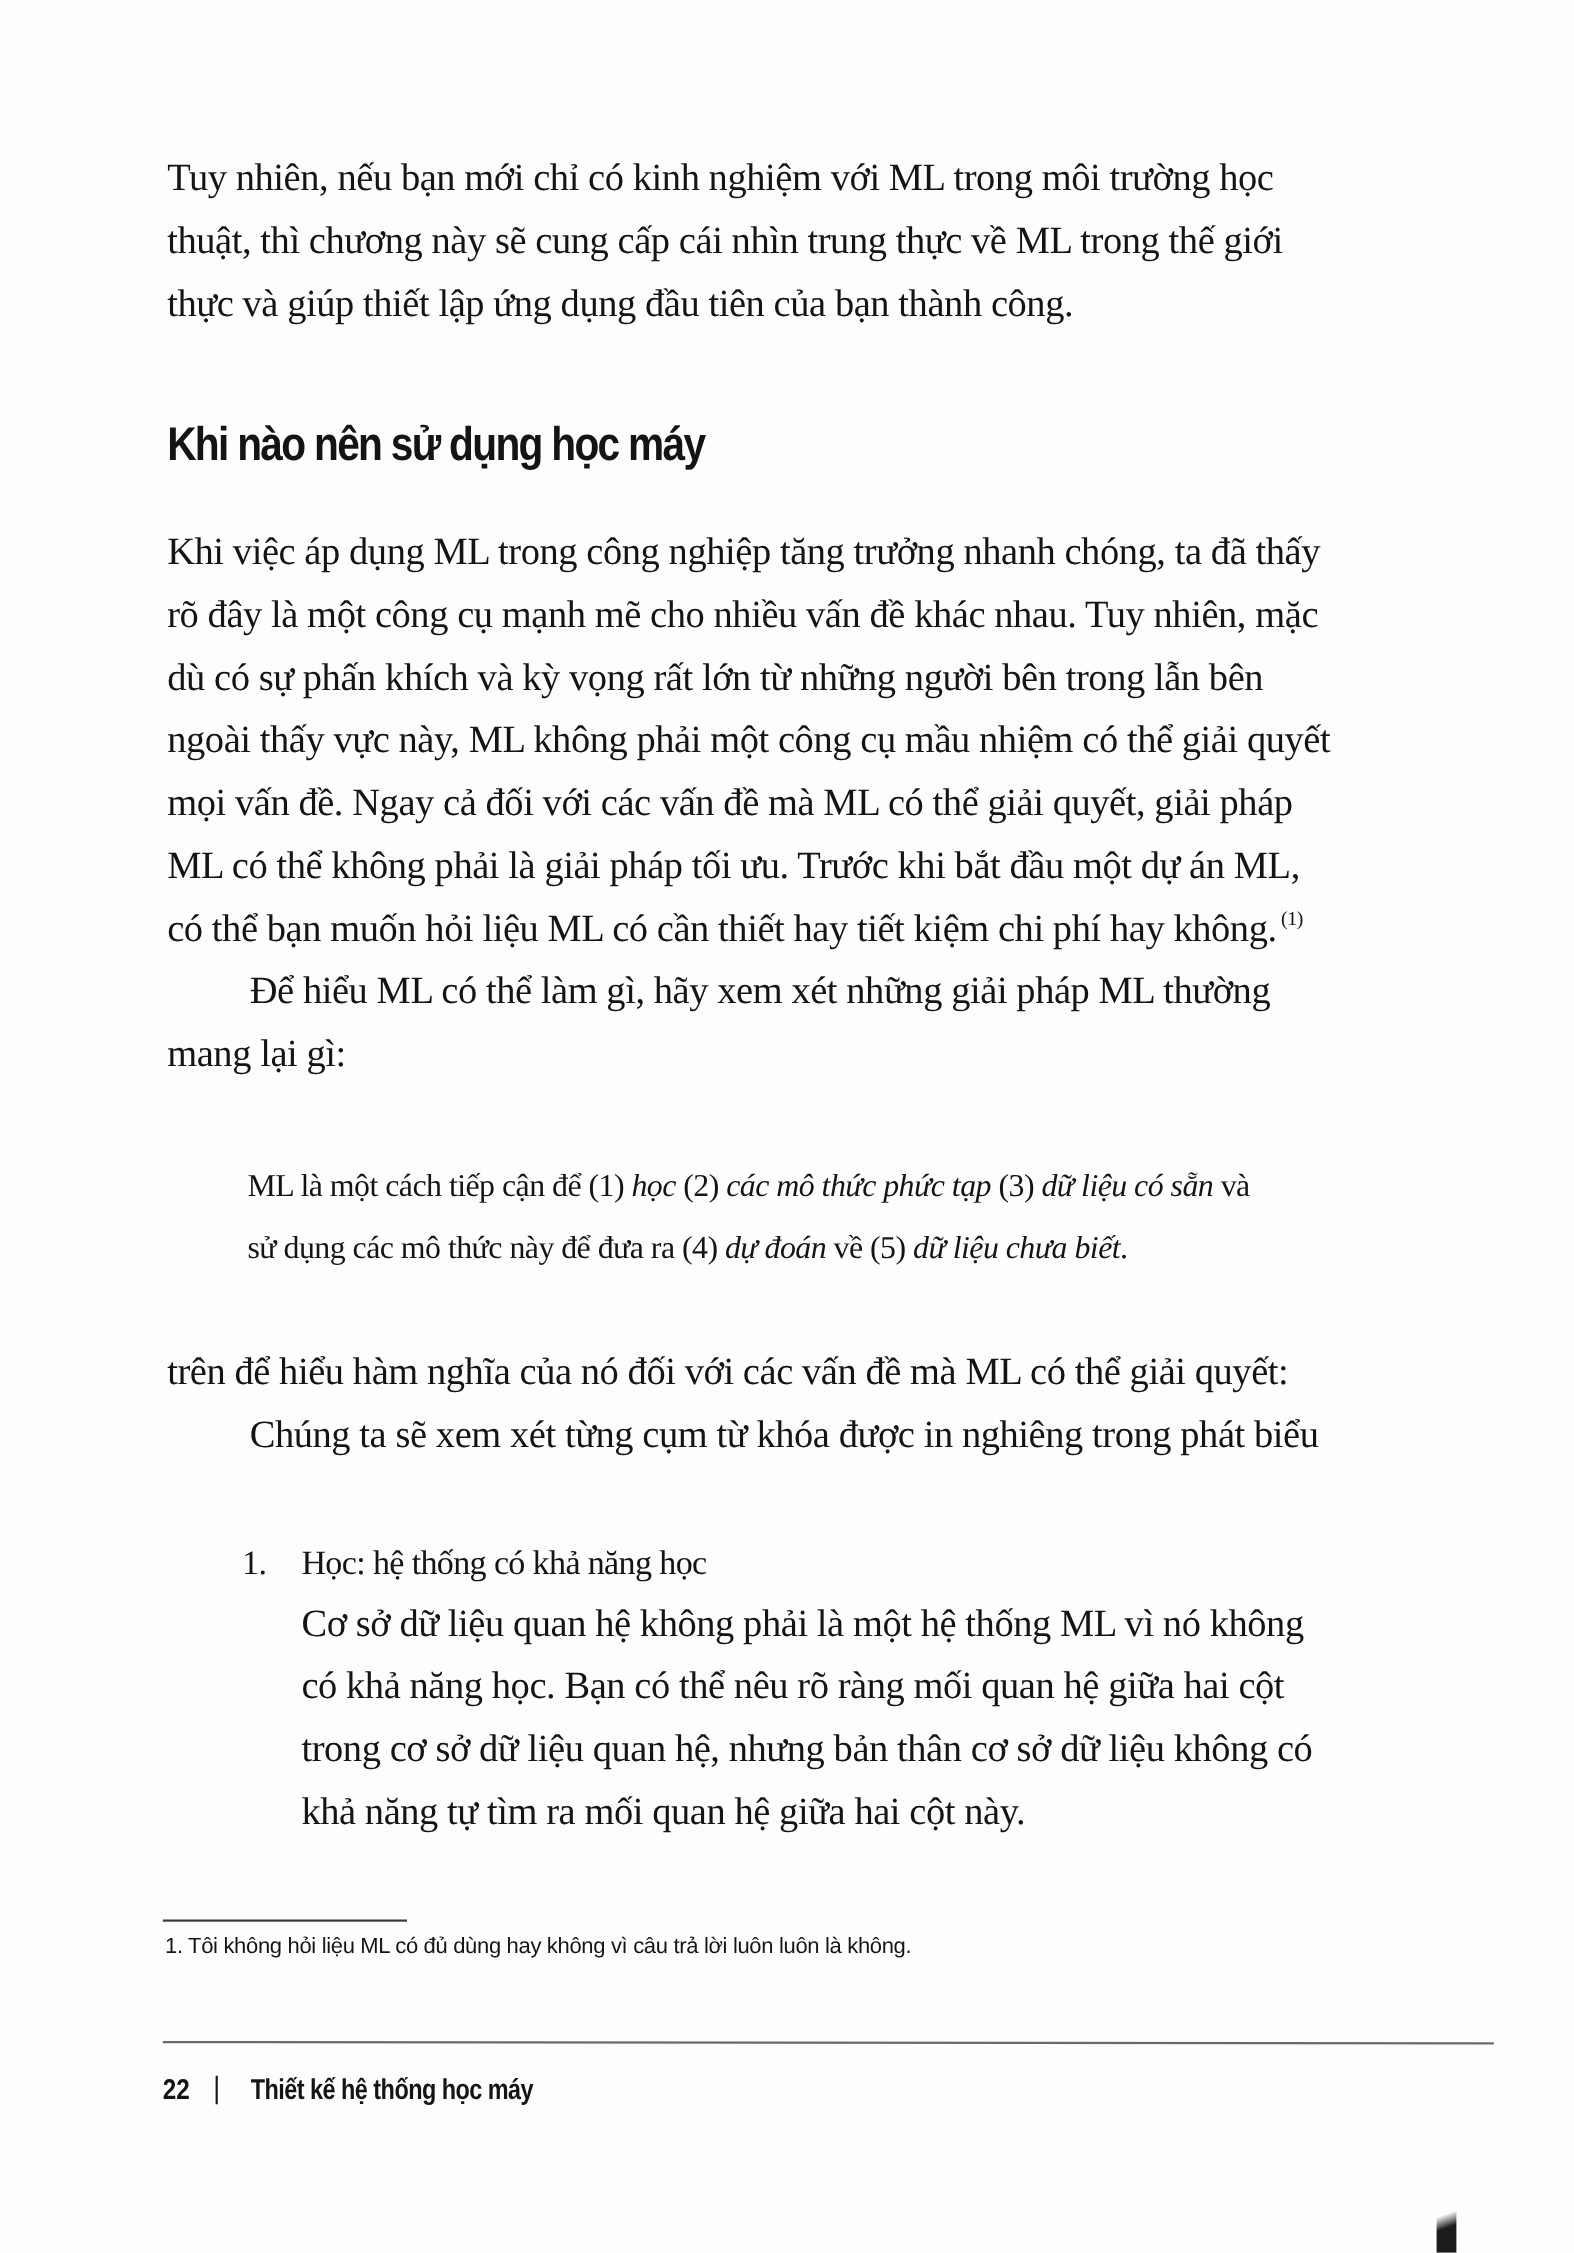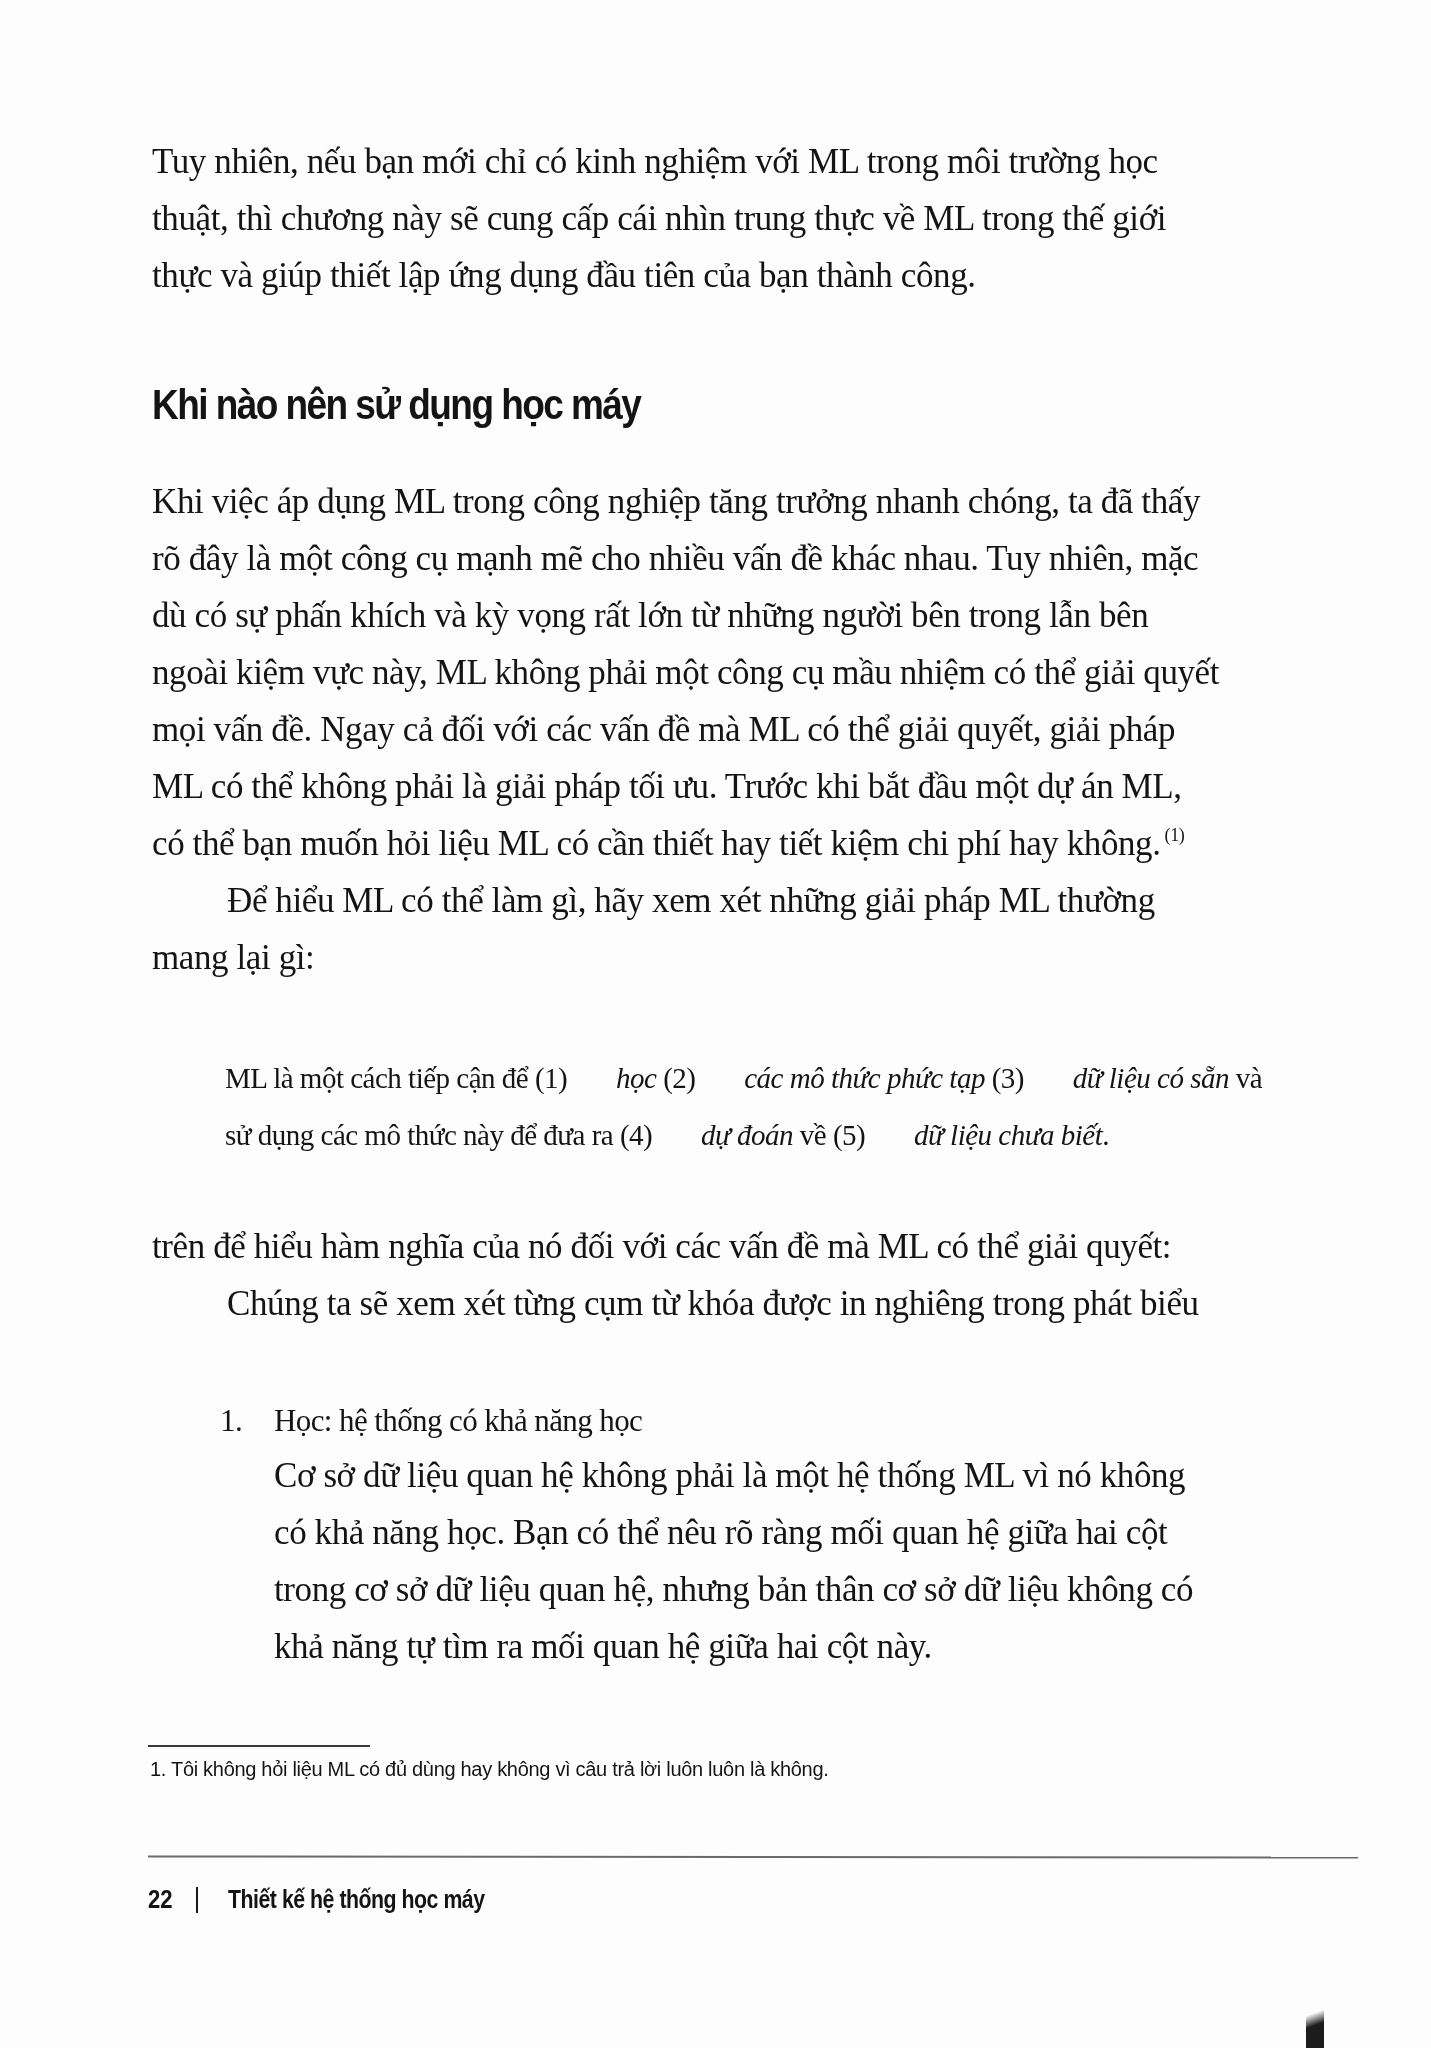--- a/index.html
+++ b/index.html
@@ -58,21 +58,21 @@
     .quote {
       position: absolute;
       left: 225px;
       top: 1050px;
       font-size: 29px;
       line-height: 57px;
       letter-spacing: -0.5px;
       margin: 0;
     }
     .quote .line { display: block; white-space: nowrap; }
-    .quote em { font-style: italic; margin-left: 42px; }
+    .quote em { font-style: italic; }
     sup.fn {
       font-size: 18px;
       vertical-align: 14px;
       line-height: 0;
       margin-left: 4px;
     }
     .list-item {
       position: absolute;
       left: 220px;
       top: 1395px;
@@ -170,21 +170,21 @@
     <span class="line">thuật, thì chương này sẽ cung cấp cái nhìn trung thực về ML trong thế giới</span>
     <span class="line">thực và giúp thiết lập ứng dụng đầu tiên của bạn thành công.</span>
   </p>
 
   <h2 class="heading sans">Khi nào nên sử dụng học máy</h2>
 
   <p class="para serif" style="top:473px;">
     <span class="line">Khi việc áp dụng ML trong công nghiệp tăng trưởng nhanh chóng, ta đã thấy</span>
     <span class="line">rõ đây là một công cụ mạnh mẽ cho nhiều vấn đề khác nhau. Tuy nhiên, mặc</span>
     <span class="line">dù có sự phấn khích và kỳ vọng rất lớn từ những người bên trong lẫn bên</span>
-    <span class="line">ngoài kiệm vực này, ML không phải một công cụ mầu nhiệm có thể giải quyết</span>
+    <span class="line">ngoài thấy vực này, ML không phải một công cụ mầu nhiệm có thể giải quyết</span>
     <span class="line">mọi vấn đề. Ngay cả đối với các vấn đề mà ML có thể giải quyết, giải pháp</span>
     <span class="line">ML có thể không phải là giải pháp tối ưu. Trước khi bắt đầu một dự án ML,</span>
     <span class="line"><span>có thể bạn muốn hỏi liệu ML có cần thiết hay tiết kiệm chi phí hay không.</span><sup class="fn">(1)</sup></span>
   </p>
 
   <p class="para serif" style="top:872px;">
     <span class="line indent">Để hiểu ML có thể làm gì, hãy xem xét những giải pháp ML thường</span>
     <span class="line">mang lại gì:</span>
   </p>
 

